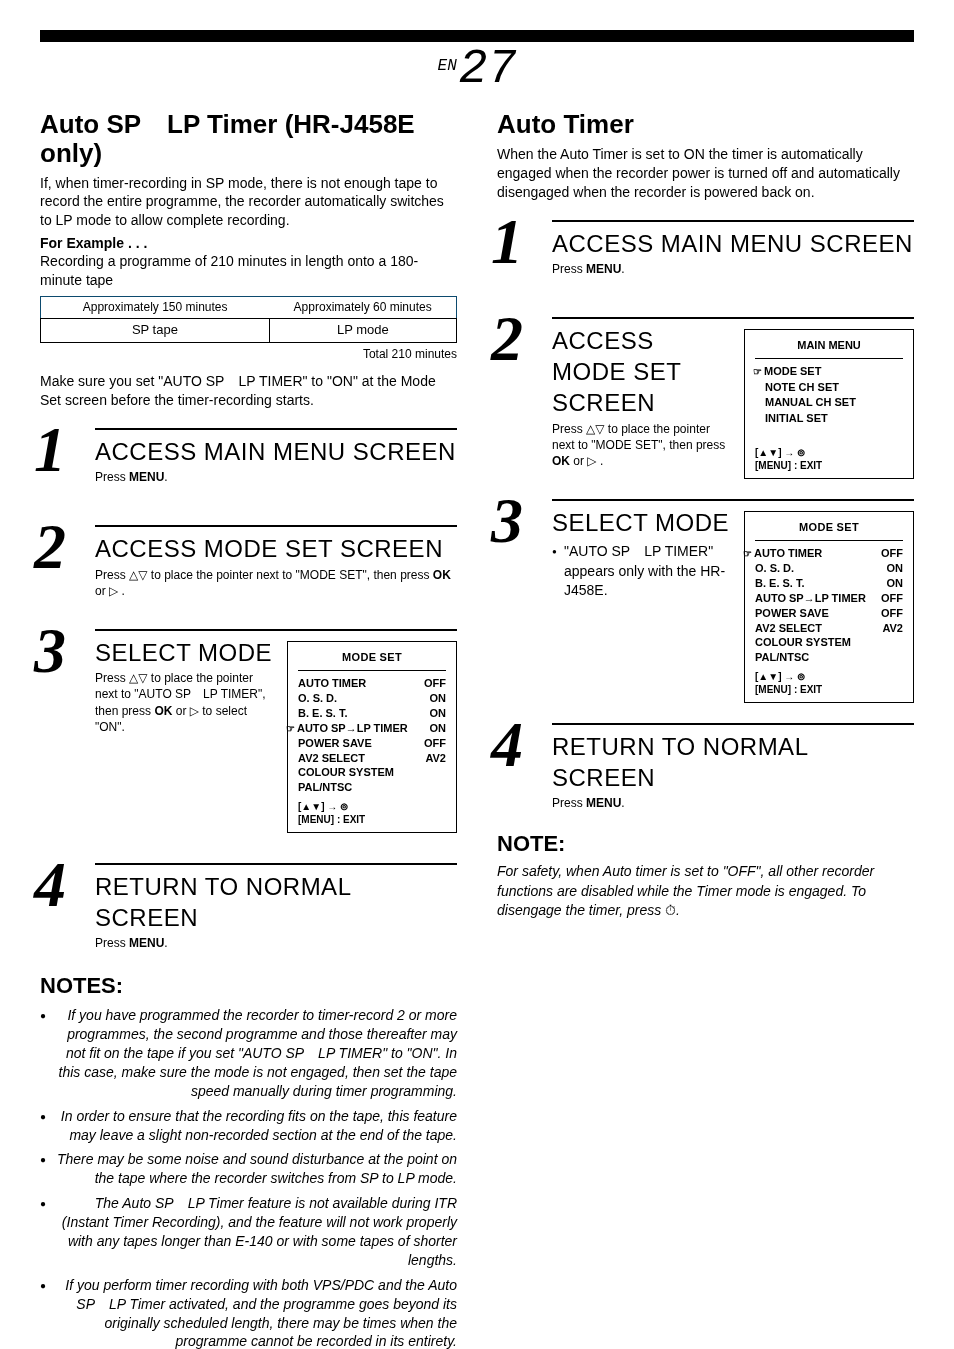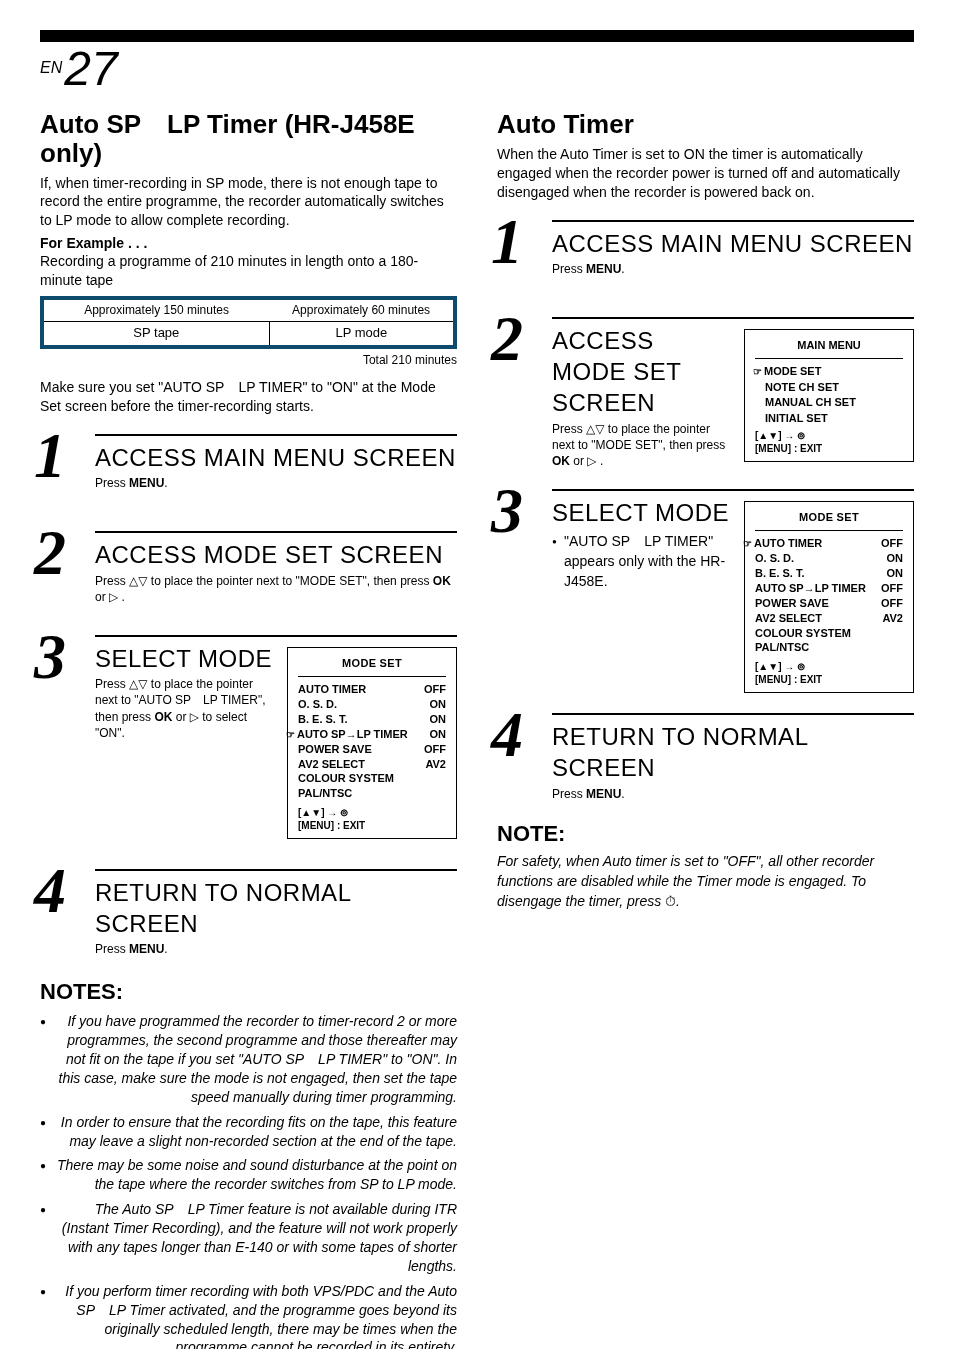--- a/index.html
+++ b/index.html
@@ -7,36 +7,36 @@
     font-family: "Helvetica Neue", Arial, sans-serif;
     background: #fff;
     width: 954px;
     margin: 0 auto;
     padding: 30px 40px 40px 40px;
     color: #000;
     font-size: 14px;
     line-height: 1.3;
   }
   .top-bar { height: 12px; background: #000; margin-bottom: 4px; }
-  .page-number { text-align: left; font-family: Liberation Sans, sans-serif; font-style: italic; margin-top: -8px; margin-bottom: 10px; }
+  .page-number { text-align: center; font-family: Liberation Mono, monospace; font-style: italic; margin-top: -8px; margin-bottom: 10px; }
   .page-number .en { font-size: 16px; font-style: italic; vertical-align: 12px; margin-right: 2px;}
   .page-number .num { font-size: 48px; }
   .columns { display: flex; gap: 40px; }
   .col { flex: 1; min-width: 0; }
   h2.section-title {
     font-family: "Helvetica Neue", Arial, sans-serif;
     font-weight: 800;
     font-size: 26px;
     line-height: 1.1;
     margin-bottom: 6px;
   }
   .intro { font-size: 14px; line-height: 1.35; margin-bottom: 4px; }
   .example-label { font-weight: bold; font-size: 14px; margin-top: 4px;}
   .tape-table {
-    border: 4px solid #0c4a6e;
+    border: 1px solid #0c4a6e;
     border-collapse: collapse;
     width: 100%;
     font-size: 13px;
     margin: 6px 0 4px 0;
   }
   .tape-table td { border: 1px solid #000; padding: 3px 8px; text-align: center; }
   .tape-table tr.approx td { border-top: none; border-left:none; border-right:none; border-bottom:none; font-size:12px; padding-bottom:2px;}
   .tape-caption { text-align: right; font-size: 12px; margin-bottom: 10px; }
   .step-block { position: relative; margin-top: 18px; }
   .step-rule { border-top: 2px solid #000; margin-left: 55px; }
@@ -79,21 +79,21 @@
   .mode-set-box .footer { margin-top:6px; font-size:10px; line-height:1.25;}
   .menu-box {
     border: 1.5px solid #000;
     padding: 8px 10px 6px 10px;
     font-family: Arial, sans-serif;
     font-size: 11px;
     font-weight: bold;
     width: 170px;
     flex-shrink: 0;
     margin-top: 4px;
-    height: 133px;
+    height: 150px;
     position: relative;
   }
   .menu-box .box-title { text-align:center; font-size:11px; margin-bottom:6px;}
   .menu-box hr { border:none; border-top:1px solid #000; margin:3px 0 5px 0;}
   .menu-box .items { padding-left:10px; line-height:1.4;}
   .menu-box .items .pointer::before { content:"☞"; font-size:10px; margin-right:2px; margin-left:-12px;}
   .menu-box .footer { position:absolute; bottom:6px; left:10px; font-size:10px; line-height:1.25;}
   .notes-heading { font-weight: 800; font-size: 22px; margin-top: 20px; margin-bottom:6px;}
   .notes-list { list-style: none; padding-left: 0; }
   .notes-list li { font-style: italic; font-size: 14px; line-height:1.35; margin-bottom:6px; padding-left:14px; position:relative;text-align:right;}

